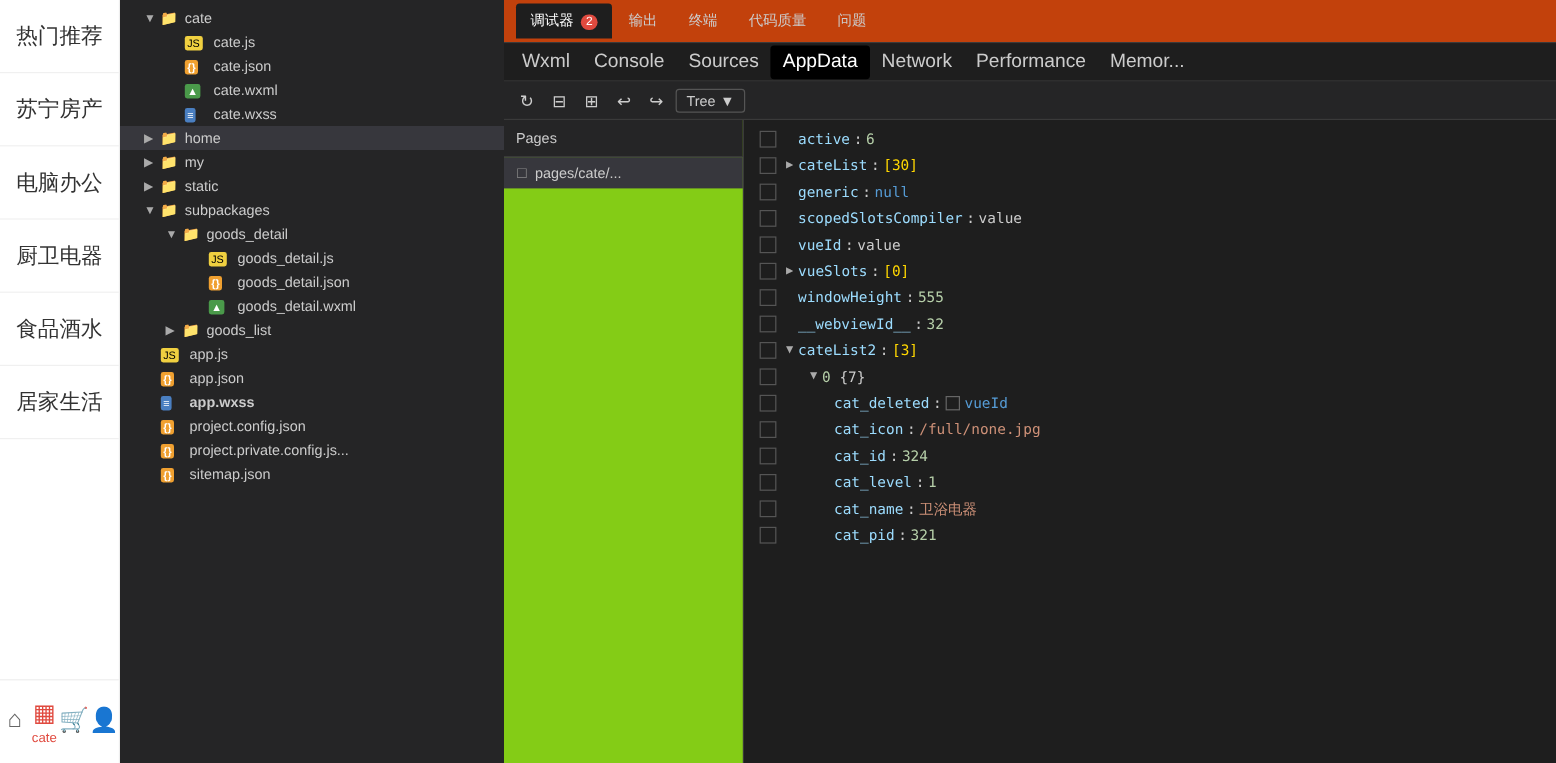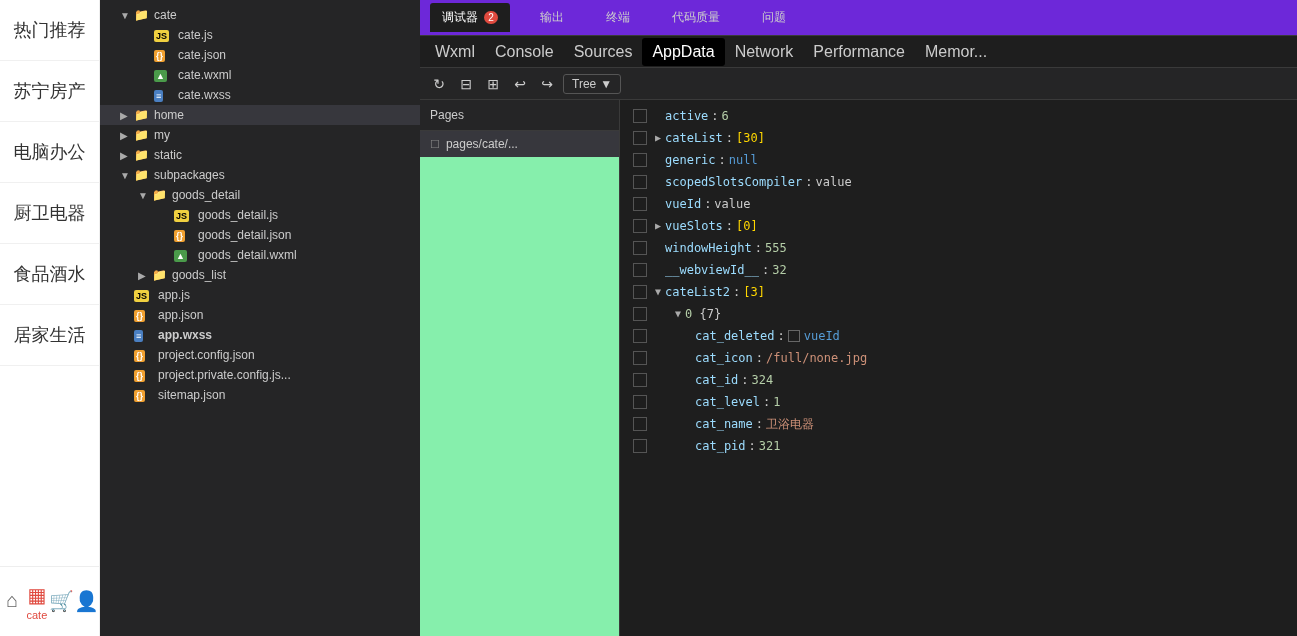--- a/index.html
+++ b/index.html
@@ -60,41 +60,41 @@
       display: flex;
       align-items: center;
       cursor: pointer;
       white-space: nowrap;
     }
     .tree-item.selected { background: #37373d; }
     .tree-indent { display: inline-block; }
     .tree-arrow { width: 14px; display: inline-block; font-size: 10px; color: #aaa; }
     .tree-icon { width: 16px; margin-right: 4px; font-size: 12px; }
     .icon-folder { color: #dcb67a; }
-    .icon-js { background: #f0d040; color: #000; font-size: 9px; font-weight: bold; padding: 1px 2px; border-radius: 2px; }
+    .icon-js { background: #f0d040; color: #000; font-size: 9px; font-weight: normal; padding: 1px 2px; border-radius: 2px; }
     .icon-json { background: #f0a030; color: #fff; font-size: 9px; font-weight: bold; padding: 1px 2px; border-radius: 2px; }
     .icon-wxml { background: #4a9a4a; color: #fff; font-size: 9px; font-weight: bold; padding: 1px 2px; border-radius: 2px; }
     .icon-wxss { background: #4a7fc1; color: #fff; font-size: 9px; font-weight: bold; padding: 1px 2px; border-radius: 2px; }
 
     
     .devtools {
       flex: 1;
       height: 636px;
       background: #1e1e1e;
       display: flex;
       flex-direction: column;
     }
     .devtools-tabs-top {
       display: flex;
       align-items: center;
-      background: #6d28d9;
+      background: #c2410c;
       border-bottom: 1px solid #3a3a3a;
       padding: 1px 10px;
       height: 36px;
-      gap: 18px;
+      gap: 2px;
     }
     .devtools-tab {
       padding: 6px 12px;
       font-size: 12px;
       color: #ccc;
       cursor: pointer;
       border-radius: 3px 3px 0 0;
     }
     .devtools-tab.active { background: #1e1e1e; color: #fff; }
     .devtools-tab-badge {
@@ -149,21 +149,21 @@
       background: #252526;
       border: 1px solid #555;
       border-radius: 3px;
       cursor: pointer;
       gap: 4px;
     }
     .pages-panel {
       width: 200px;
       border-right: 1px solid #3a3a3a;
       height: 100%;
-      background: #86efac;
+      background: #84cc16;
     }
     .pages-header {
       padding: 8px 10px;
       font-size: 12px;
       color: #ccc;
       background: #252526;
       border-bottom: 1px solid #3a3a3a;
     }
     .pages-item {
       display: flex;

